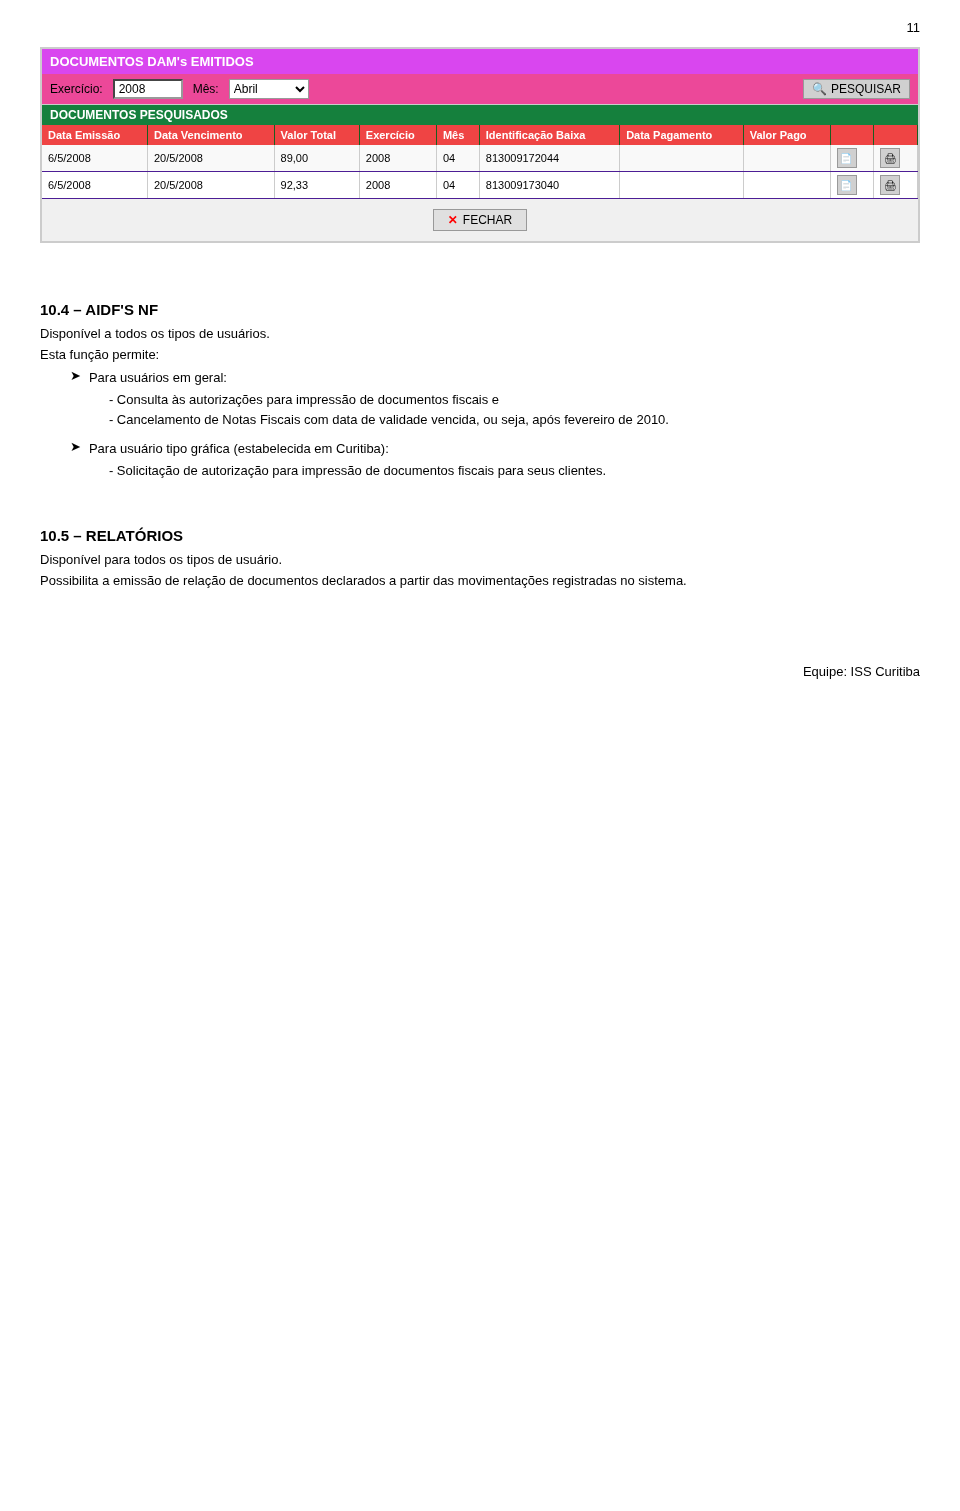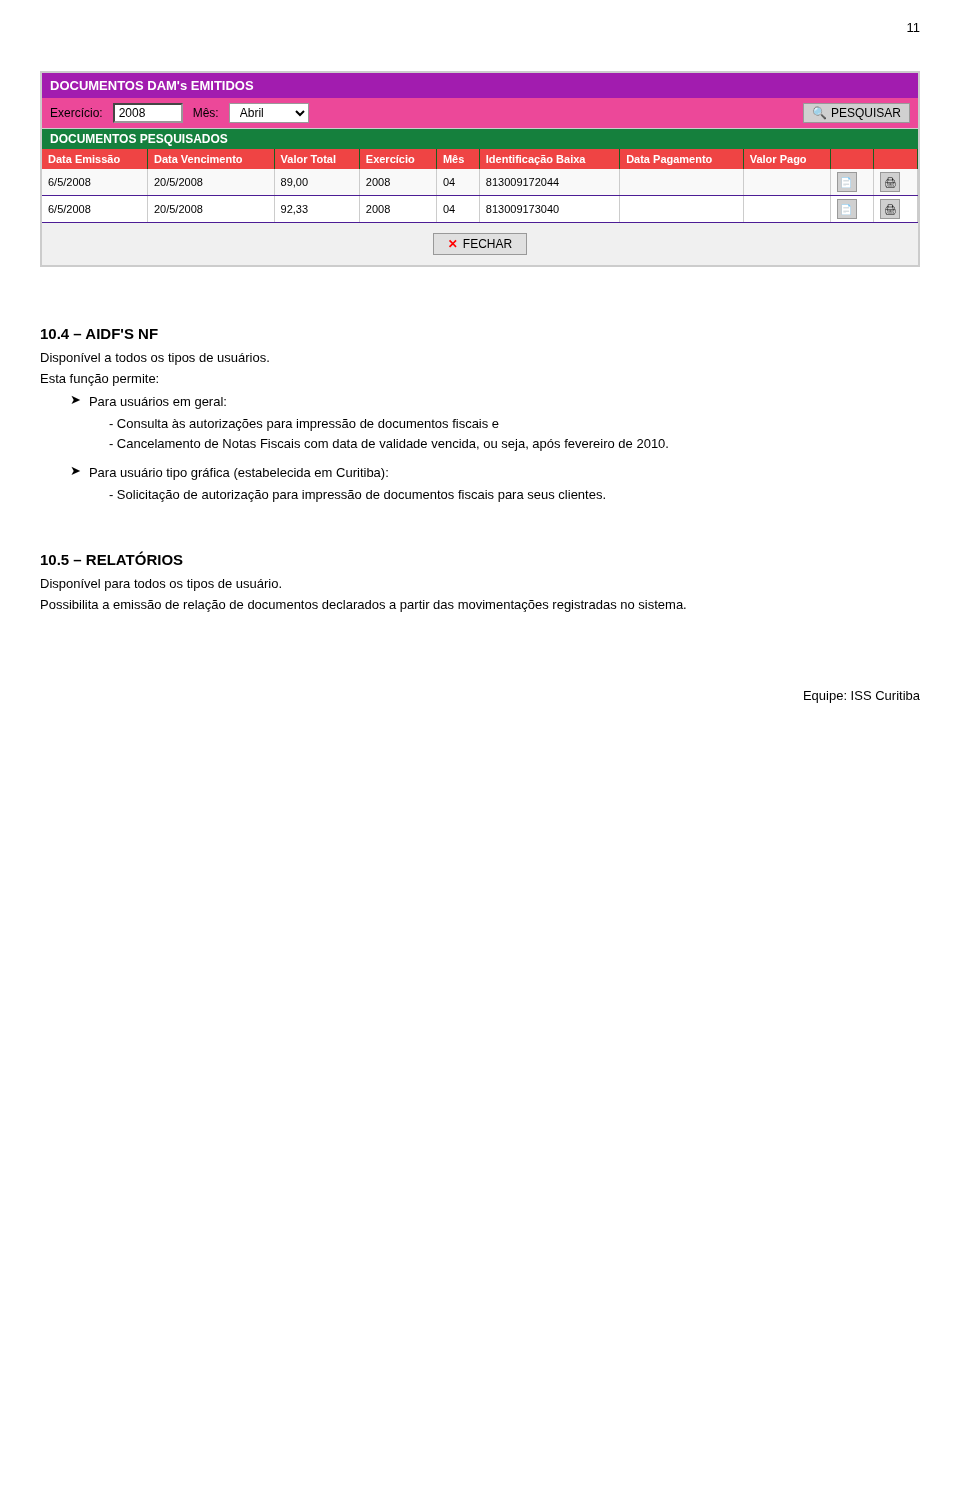--- a/index.html
+++ b/index.html
@@ -7,33 +7,33 @@
       background: #fff;
       font-family: Arial, sans-serif;
       font-size: 13px;
       color: #000;
       padding: 20px 40px;
     }
 
     .page-number {
       text-align: right;
       font-size: 13px;
-      margin-bottom: 36px;
+      margin-bottom: 12px;
     }
 
     
     .screenshot-panel {
       border: 2px solid #ccc;
       margin-bottom: 30px;
       background: #f0f0f0;
     }
 
     
     .top-bar {
-      background: #a21caf;
+      background: #d946ef;
       color: #fff;
       font-weight: bold;
       font-size: 13px;
       padding: 5px 8px;
       display: flex;
       align-items: center;
       gap: 6px;
     }
 
     
@@ -54,21 +54,21 @@
       border: 2px inset #999;
       background: #fff;
       padding: 1px 4px;
       font-size: 12px;
       width: 70px;
     }
 
     .filter-select {
       border: 1px solid #999;
       background: #fff;
-      padding: 1px 6px;
+      padding: 1px 0;
       font-size: 12px;
       width: 80px;
     }
 
     .pesquisar-btn {
       margin-left: auto;
       background: #d0d0d0;
       border: 1px solid #999;
       padding: 2px 8px;
       font-size: 12px;

